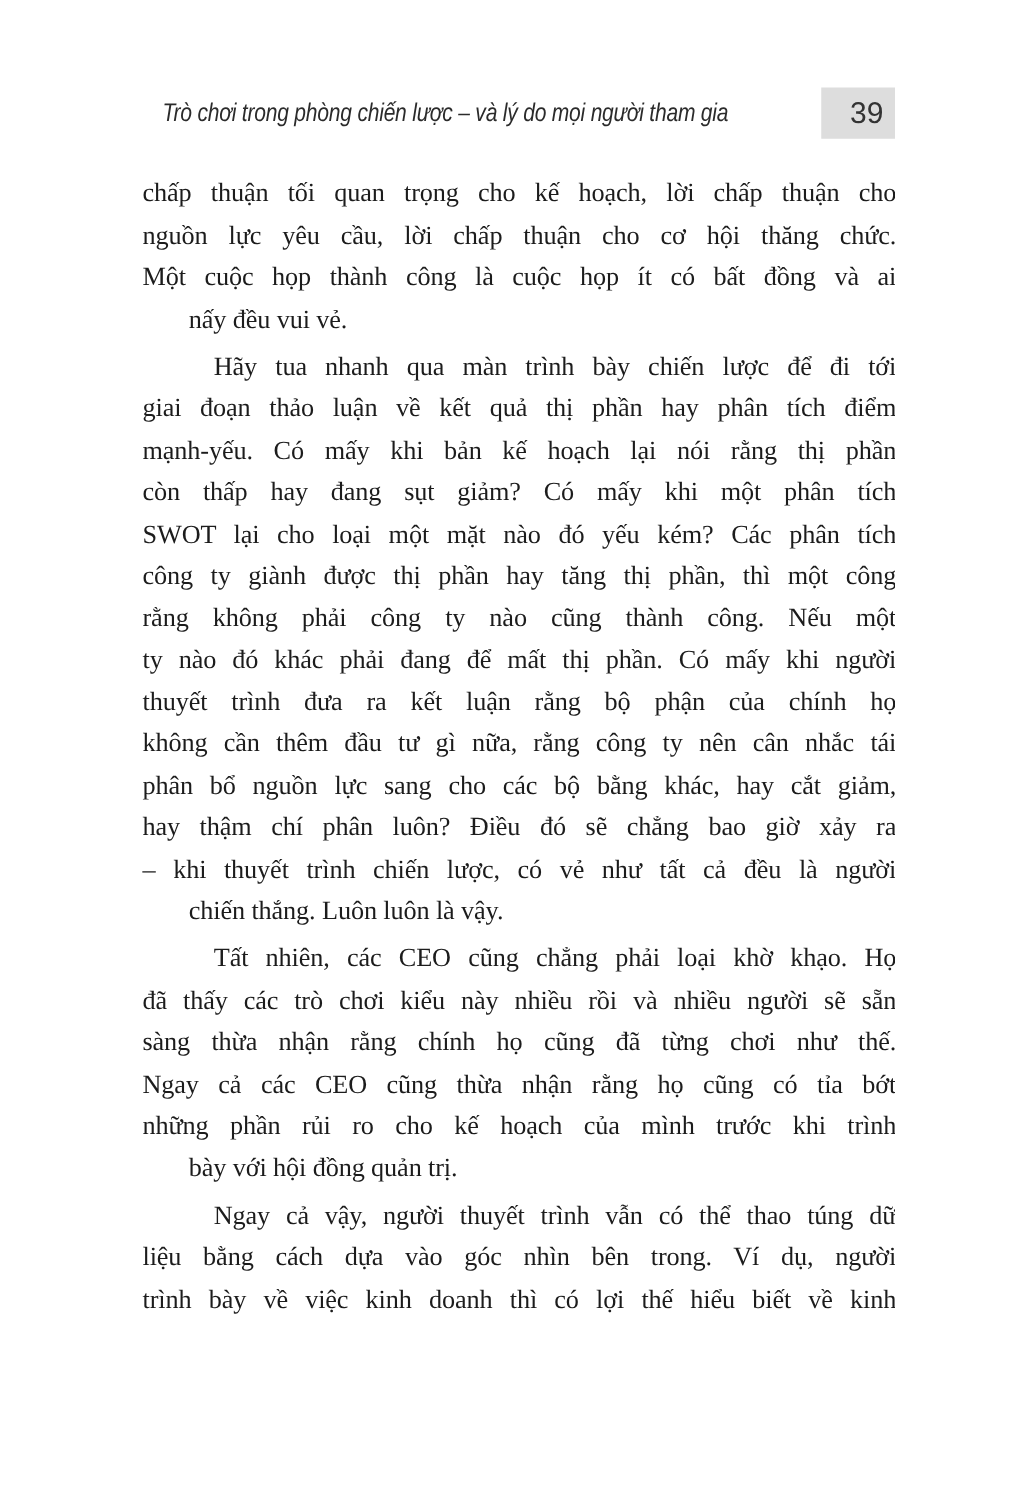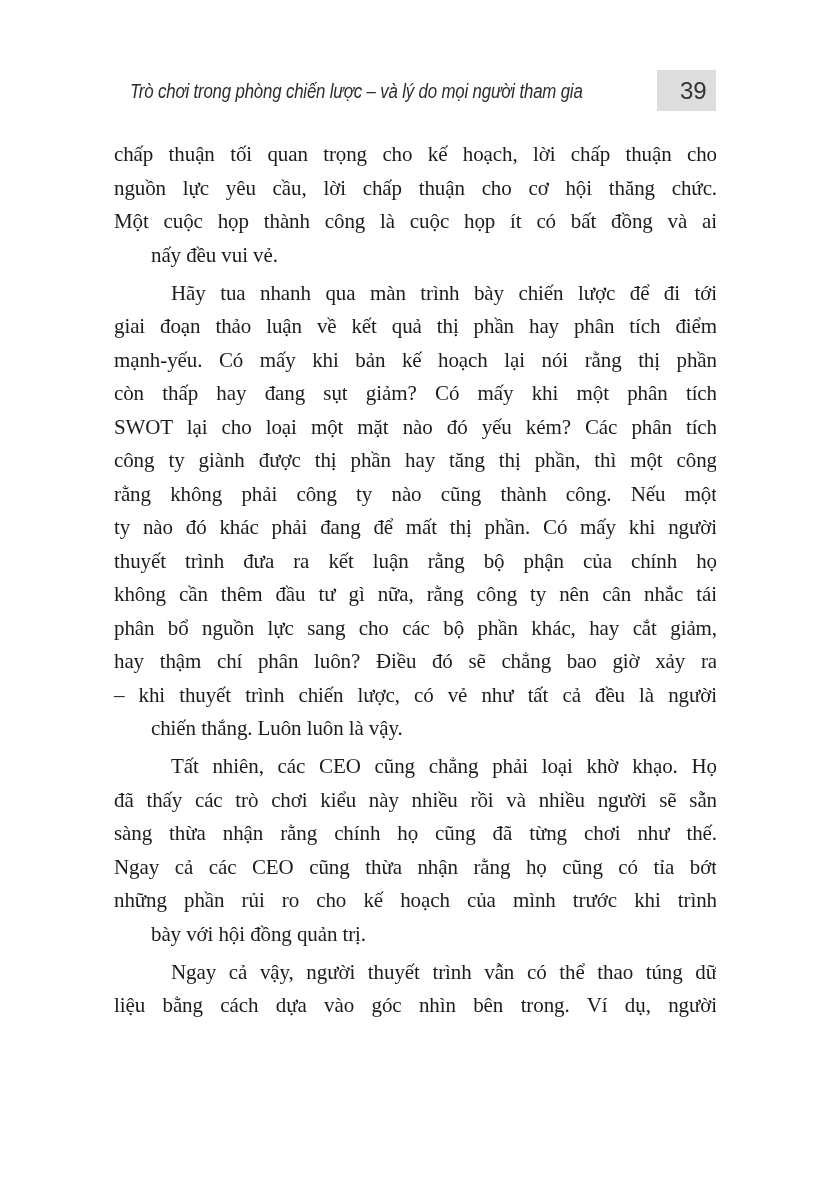--- a/index.html
+++ b/index.html
@@ -111,32 +111,33 @@
         <div class="line indent">Hãy tua nhanh qua màn trình bày chiến lược để đi tới</div>
         <div class="line">giai đoạn thảo luận về kết quả thị phần hay phân tích điểm</div>
         <div class="line">mạnh-yếu. Có mấy khi bản kế hoạch lại nói rằng thị phần</div>
         <div class="line">còn thấp hay đang sụt giảm? Có mấy khi một phân tích</div>
         <div class="line">SWOT lại cho loại một mặt nào đó yếu kém? Các phân tích</div>
         <div class="line">công ty giành được thị phần hay tăng thị phần, thì một công</div>
         <div class="line">rằng không phải công ty nào cũng thành công. Nếu một</div>
         <div class="line">ty nào đó khác phải đang để mất thị phần. Có mấy khi người</div>
         <div class="line">thuyết trình đưa ra kết luận rằng bộ phận của chính họ</div>
         <div class="line">không cần thêm đầu tư gì nữa, rằng công ty nên cân nhắc tái</div>
-        <div class="line">phân bổ nguồn lực sang cho các bộ phần khác, hay cắt giảm,</div>
+        <div class="line">phân bổ nguồn lực sang cho các bộ bằng khác, hay cắt giảm,</div>
         <div class="line">hay thậm chí phân luôn? Điều đó sẽ chẳng bao giờ xảy ra</div>
         <div class="line">– khi thuyết trình chiến lược, có vẻ như tất cả đều là người</div>
         <div class="line endline">chiến thắng. Luôn luôn là vậy.</div>
       </div>
       <div class="para">
         <div class="line indent">Tất nhiên, các CEO cũng chẳng phải loại khờ khạo. Họ</div>
         <div class="line">đã thấy các trò chơi kiểu này nhiều rồi và nhiều người sẽ sẵn</div>
         <div class="line">sàng thừa nhận rằng chính họ cũng đã từng chơi như thế.</div>
         <div class="line">Ngay cả các CEO cũng thừa nhận rằng họ cũng có tỉa bớt</div>
         <div class="line">những phần rủi ro cho kế hoạch của mình trước khi trình</div>
         <div class="line endline">bày với hội đồng quản trị.</div>
       </div>
       <div class="para">
         <div class="line indent">Ngay cả vậy, người thuyết trình vẫn có thể thao túng dữ</div>
         <div class="line">liệu bằng cách dựa vào góc nhìn bên trong. Ví dụ, người</div>
+        <div class="line">trình bày về việc kinh doanh thì có lợi thế hiểu biết về kinh</div>
       </div>
     </div>
 
 </div>
 
 </body></html>

